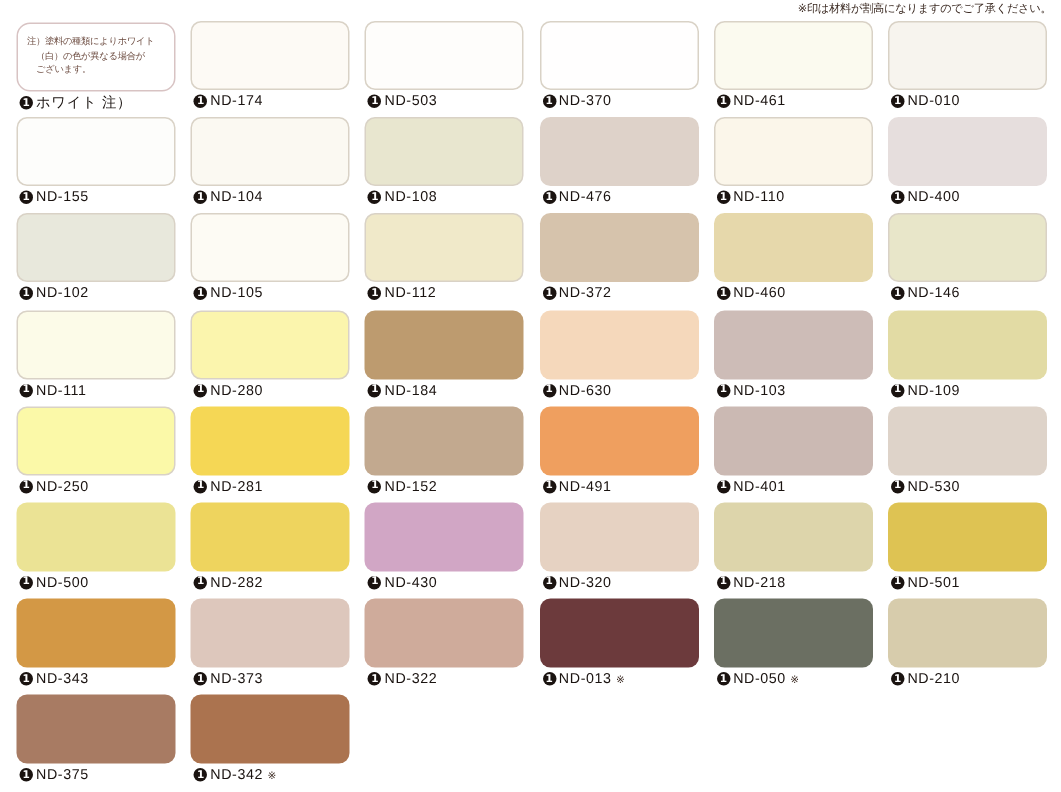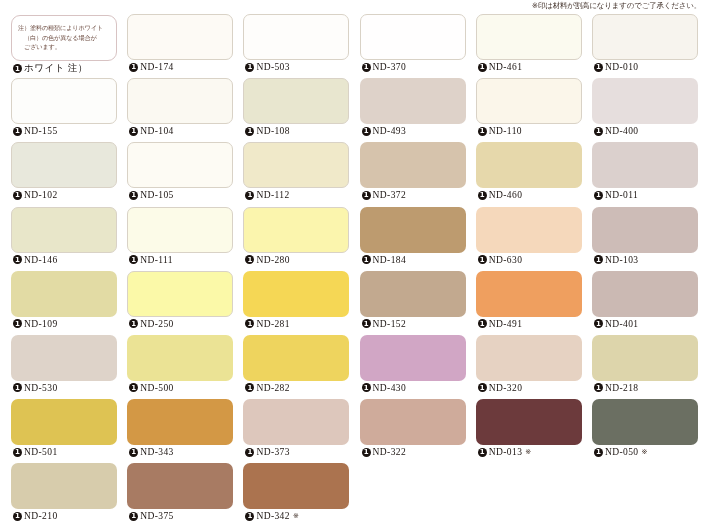--- a/index.html
+++ b/index.html
@@ -81,21 +81,21 @@
     color:#ffffff;
     font-size:7px;
     line-height:1;
     font-weight:bold;
     font-family:"DejaVu Sans","Liberation Sans",sans-serif;
   }
   .code{
     font-size:9.5px;
     color:#1a1310;
     letter-spacing:0.4px;
-    font-family:Liberation Serif, serif;
+    font-family:Liberation Sans, sans-serif;
   }
   .star{
     font-size:7px;
     color:#3b2a22;
     margin-left:1px;
   }
 
   
   .notebox{
     position:absolute;
@@ -191,21 +191,21 @@
         <div class="swatch bordered" style="background: rgb(232, 230, 207);"></div>
         <div class="caption">
           <span class="badge"></span>
           <span class="code">ND-108</span>
         </div>
       </div>
       <div class="cell">
         <div class="swatch" style="background: rgb(222, 210, 201);"></div>
         <div class="caption">
           <span class="badge"></span>
-          <span class="code">ND-493</span>
+          <span class="code">ND-476</span>
         </div>
       </div>
       <div class="cell">
         <div class="swatch bordered" style="background: rgb(251, 246, 234);"></div>
         <div class="caption">
           <span class="badge"></span>
           <span class="code">ND-110</span>
         </div>
       </div>
       <div class="cell">
@@ -241,27 +241,20 @@
         <div class="caption">
           <span class="badge"></span>
           <span class="code">ND-372</span>
         </div>
       </div>
       <div class="cell">
         <div class="swatch" style="background: rgb(230, 216, 171);"></div>
         <div class="caption">
           <span class="badge"></span>
           <span class="code">ND-460</span>
-        </div>
-      </div>
-      <div class="cell">
-        <div class="swatch" style="background: rgb(219, 208, 205);"></div>
-        <div class="caption">
-          <span class="badge"></span>
-          <span class="code">ND-011</span>
         </div>
       </div>
       <div class="cell">
         <div class="swatch bordered" style="background: rgb(232, 230, 201);"></div>
         <div class="caption">
           <span class="badge"></span>
           <span class="code">ND-146</span>
         </div>
       </div>
       <div class="cell">

